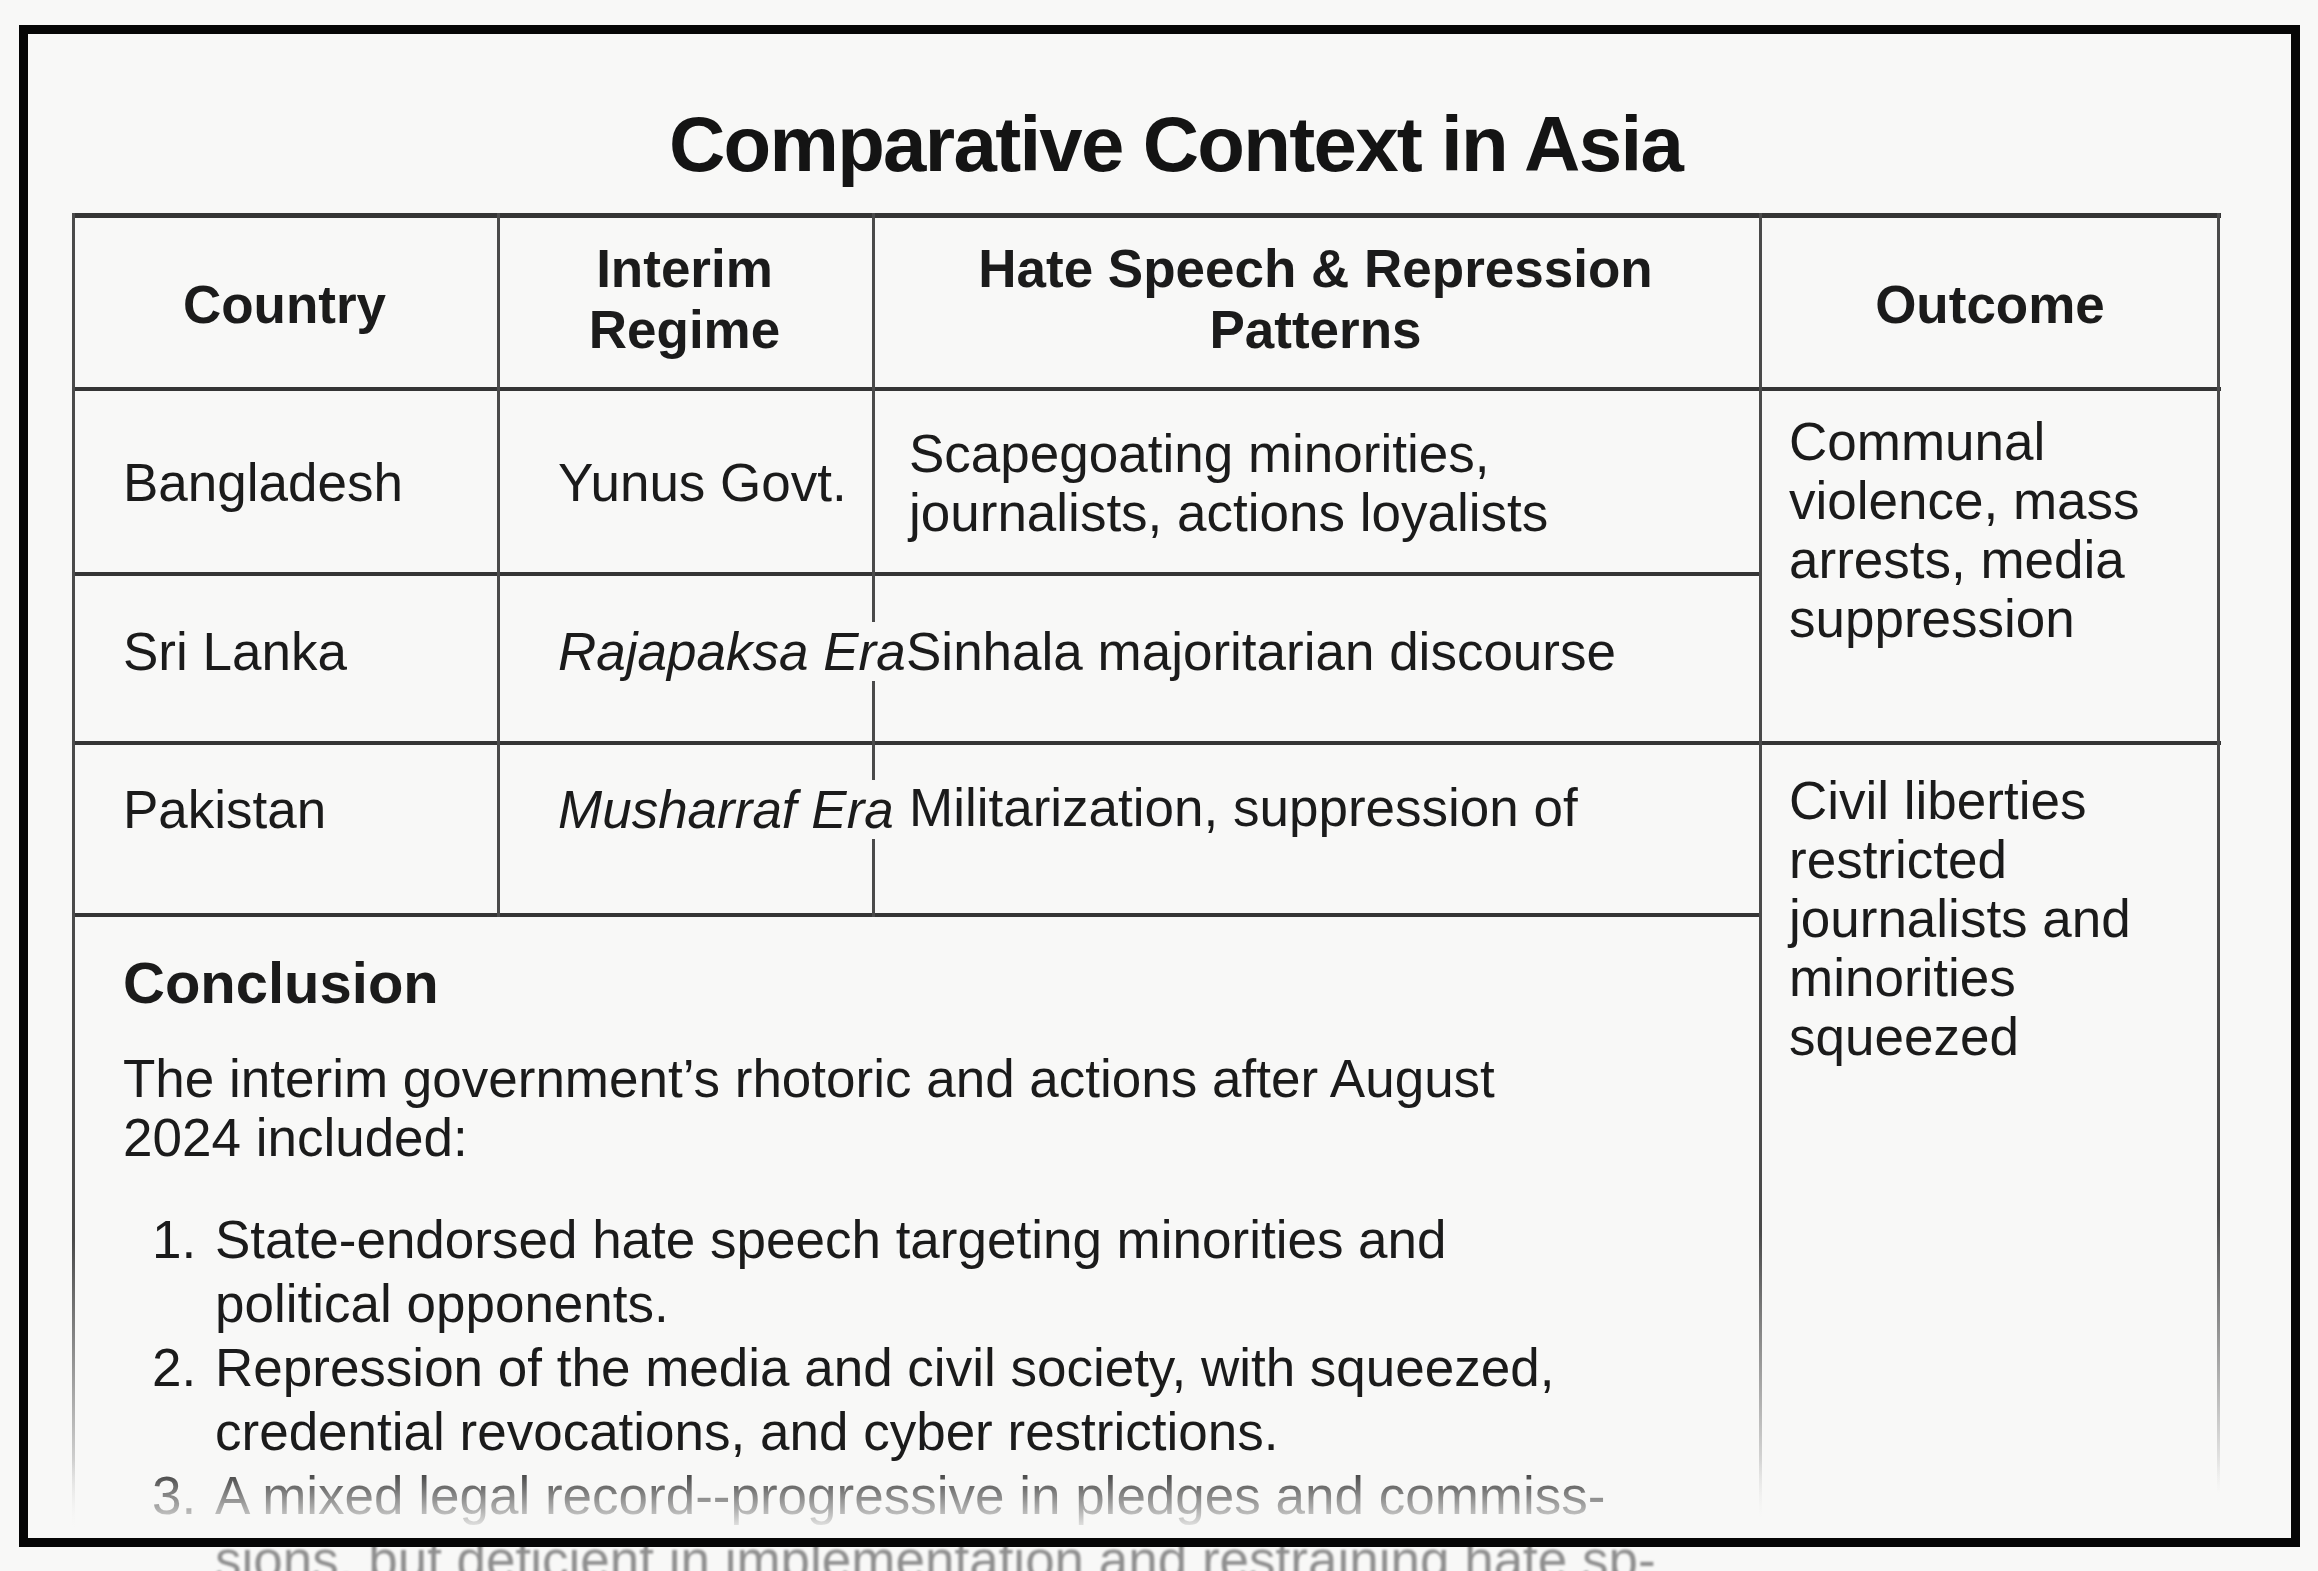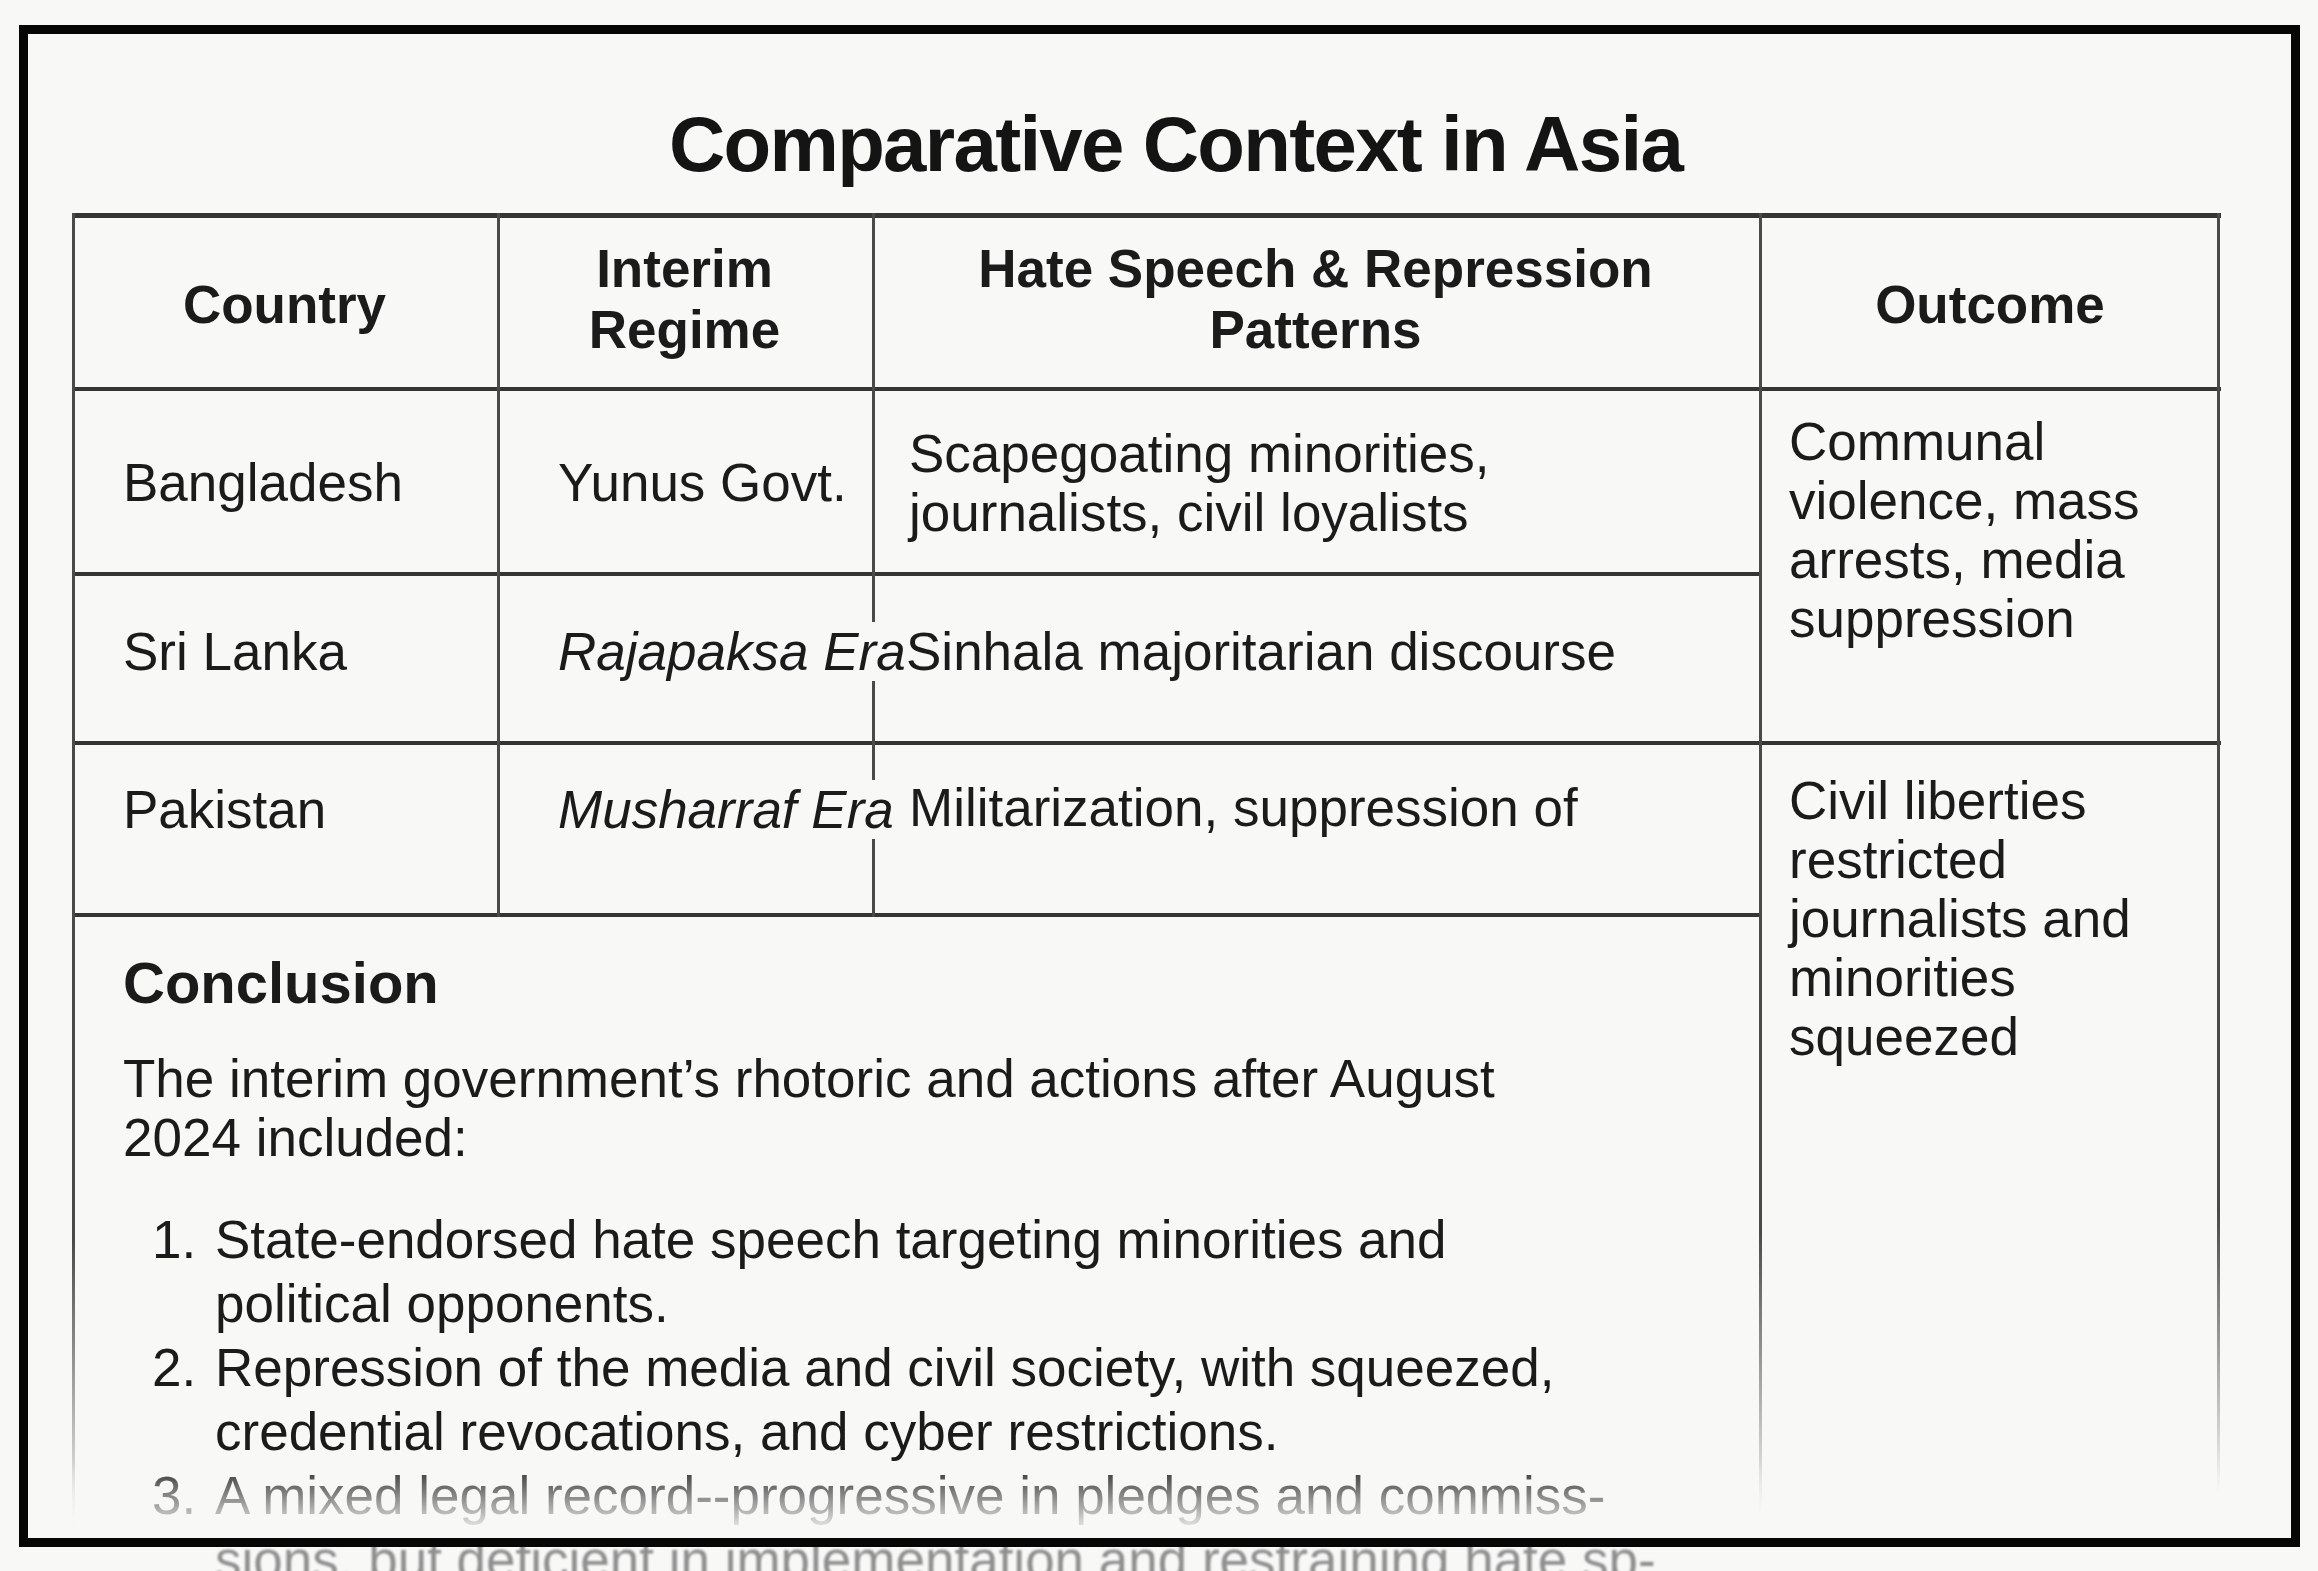--- a/index.html
+++ b/index.html
@@ -61,21 +61,21 @@
   <div class="hdr" style="left:872px;top:238px;width:887px">
     <div>Hate Speech &amp; Repression</div>
     <div>Patterns</div>
   </div>
   <div class="hdr" style="left:1759px;top:274px;width:462px">Outcome</div>
 
   <div class="txt" style="left:558px;top:453px">Yunus Govt.</div>
   <div class="txt" style="left:123px;top:453px">Bangladesh</div>
   <div class="lines" style="left:909px;top:424px">
     <div>Scapegoating minorities,</div>
-    <div>journalists, civil loyalists</div>
+    <div>journalists, actions loyalists</div>
   </div>
 
   <div class="lines" style="left:1789px;top:412px">
     <div>Communal</div>
     <div>violence, mass</div>
     <div>arrests, media</div>
     <div>suppression</div>
   </div>
 
   <div class="txt" style="left:123px;top:622px">Sri Lanka</div>

